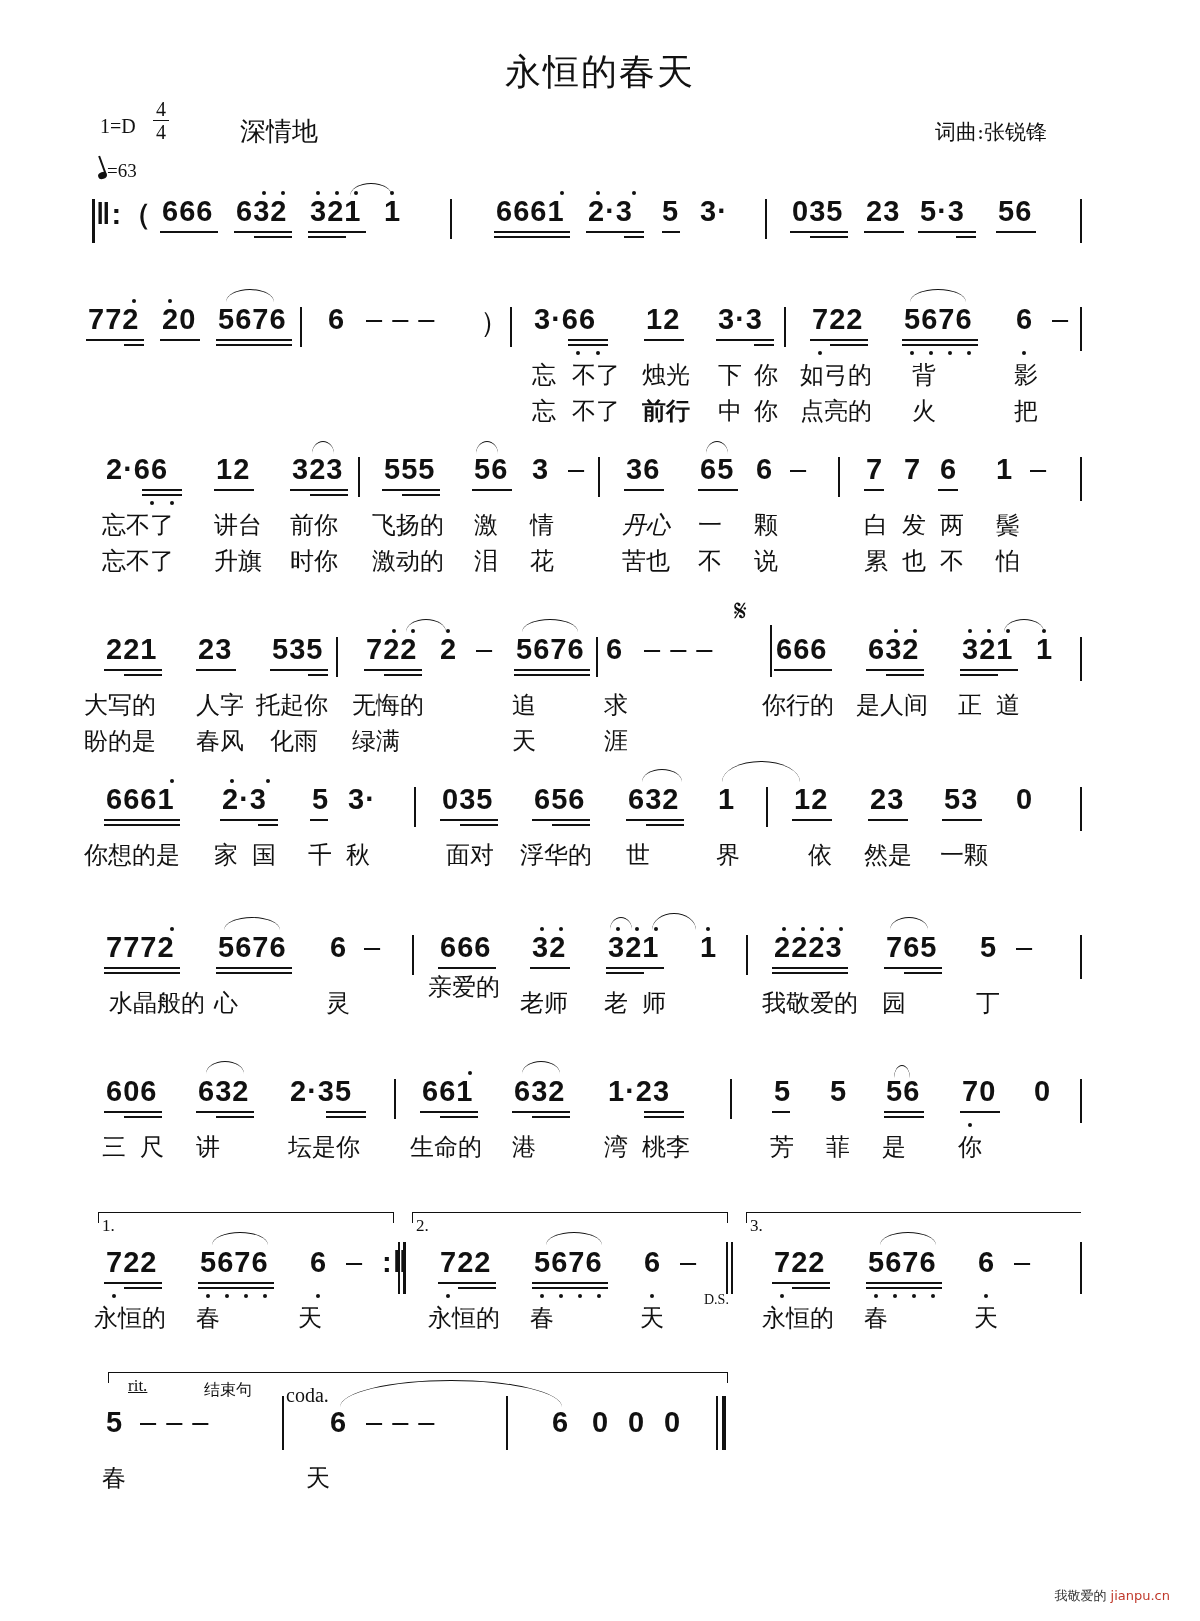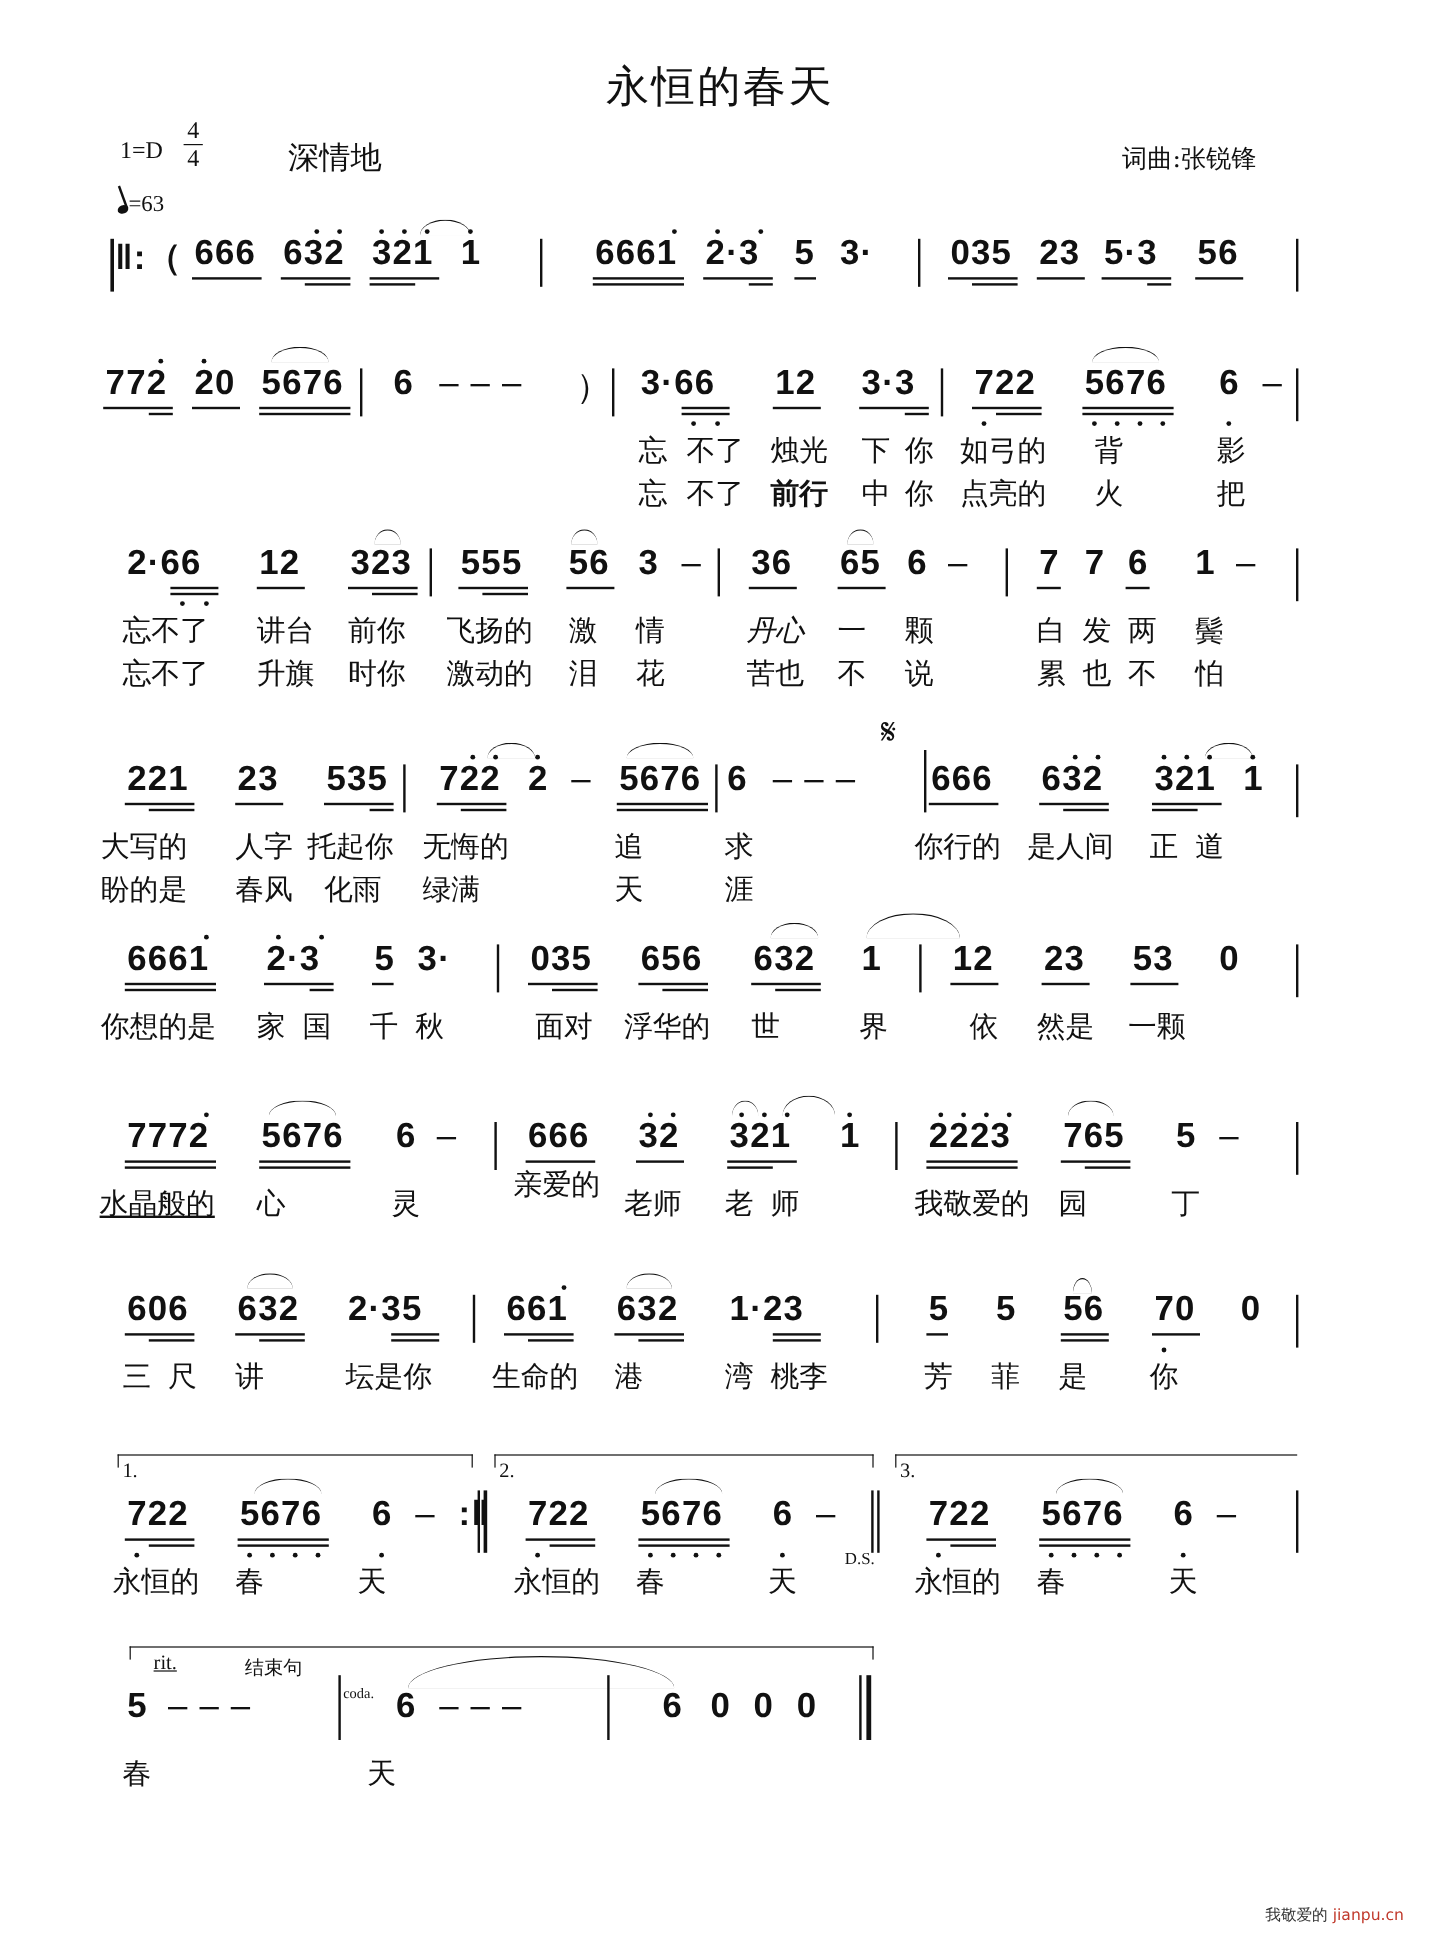--- a/index.html
+++ b/index.html
@@ -377,21 +377,21 @@
     <div class="dot" style="left:820px;top:-4px;"></div>
     <div class="dot" style="left:839px;top:-4px;"></div>
   <div class="slur" style="left:890px;top:-14px;width:38px;"></div>
   <div class="n" style="left:886px;top:0;">765</div>
   <div class="ul" style="left:884px;top:36px;width:58px;"></div>
     <div class="ul" style="left:904px;top:41px;width:38px;"></div>
   <div class="n" style="left:980px;top:0;">5</div>
   <div class="n" style="left:1016px;top:0;font-weight:normal;">–</div>
   <div class="bl" style="left:1080px;top:4px;height:44px;"></div>
 
-  <div class="l" style="left:83px;top:56px;text-decoration:underline;">水晶般的</div>
+  <div class="l" style="left:109px;top:56px;">水晶般的</div>
   <div class="l" style="left:214px;top:56px;">心</div>
   <div class="l" style="left:326px;top:56px;">灵</div>
   <div class="l" style="left:428px;top:40px;">亲爱的</div>
   <div class="l" style="left:520px;top:56px;">老师</div>
   <div class="l" style="left:604px;top:56px;">老</div>
   <div class="l" style="left:642px;top:56px;">师</div>
   <div class="l" style="left:762px;top:56px;">我敬爱的</div>
   <div class="l" style="left:882px;top:56px;">园</div>
   <div class="l" style="left:976px;top:56px;">丁</div>
 </div>
@@ -518,21 +518,21 @@
   <div class="l" style="left:640px;top:56px;">天</div>
   <div class="l" style="left:762px;top:56px;">永恒的</div>
   <div class="l" style="left:864px;top:56px;">春</div>
   <div class="l" style="left:974px;top:56px;">天</div>
 </div>
 
 <div class="row" style="top:1406px;">
   <div class="volta" style="left:108px;top:-34px;width:618px;border-right:1.5px solid #111;"></div>
   <div class="small" style="left:128px;top:-30px;text-decoration:underline;">rit.</div>
   <div class="small" style="left:204px;top:-26px;font-family:'DejaVu Serif',serif;font-size:16px;">结束句</div>
-  <div class="small" style="left:286px;top:-22px;font-size:12px;margin-top:20px;">coda.</div>
+  <div class="small" style="left:286px;top:-22px;font-size:20px;">coda.</div>
   <div class="slur" style="left:340px;top:-26px;width:222px;height:26px;"></div>
 
   <div class="n" style="left:106px;top:0;">5</div>
   <div class="n" style="left:140px;top:0;font-weight:normal;">– – –</div>
   <div class="bl" style="left:282px;top:-10px;height:54px;"></div>
   <div class="n" style="left:330px;top:0;">6</div>
   <div class="n" style="left:366px;top:0;font-weight:normal;">– – –</div>
   <div class="bl" style="left:506px;top:-10px;height:54px;"></div>
   <div class="n" style="left:552px;top:0;">6</div>
   <div class="n" style="left:592px;top:0;">0</div>

